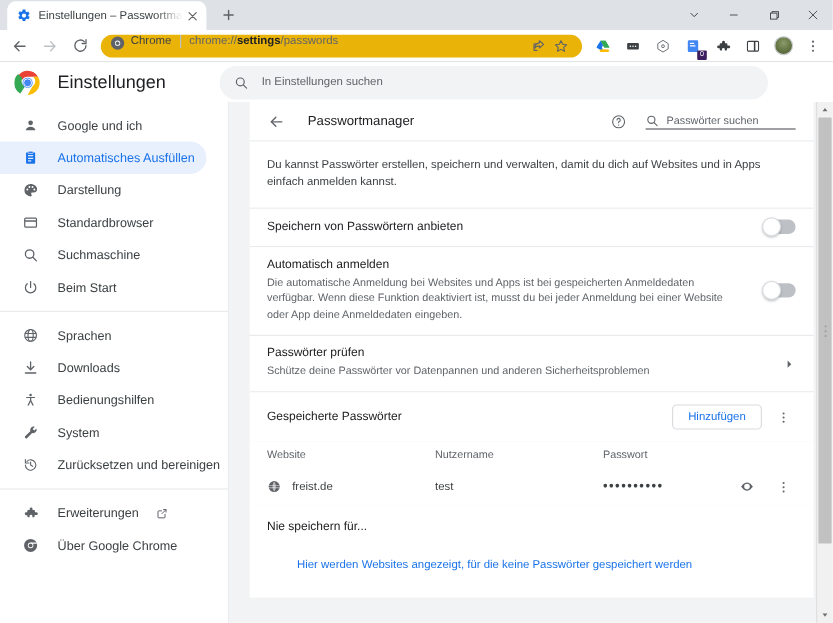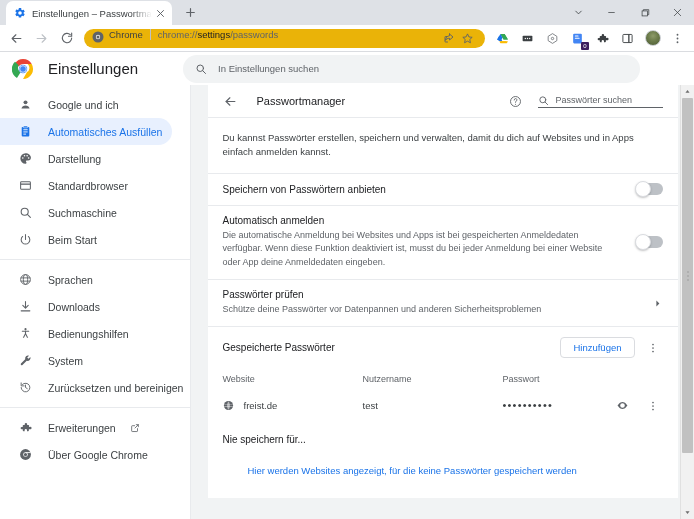--- a/index.html
+++ b/index.html
@@ -69,21 +69,21 @@
     flex: 1; height: 19px; background: #eab308; border-radius: 10px;
     display: flex; align-items: flex-start; padding: 0 8px;
     margin: 0 5px; min-width: 0;
   }
   .omni-chrome-icon { width: 12px; height: 12px; flex:0 0 12px; margin-right: 5px; }
   .omni-label { font-size: 9.5px; color: #3c4043; white-space: nowrap; }
   .omni-sep {
     width: 1px; height: 11px; background: #bdc1c6; margin: 0 7px; flex: 0 0 1px;
   }
   .omni-url { font-size: 9.5px; color: #5f6368; white-space: nowrap; }
-  .omni-url b { color: #202124; font-weight: 400; }
+  .omni-url b { color: #202124; font-weight: 700; }
   .omni-right { margin-left: auto; display: flex; align-items: center; }
   .omni-right .tb-btn { width: 19px; flex: 0 0 19px; height: 19px; }
   .avatar {
     width: 16px; height: 16px; border-radius: 50%;
     background: radial-gradient(circle at 50% 35%, #8d9b6a 0%, #6b7b4a 45%, #4b5a33 100%);
     flex: 0 0 16px; border: 0.5px solid #c9cdd1;
   }
   .ext-badge { position: relative; }
   .ext-badge .cnt {
     position: absolute; right: 1px; bottom: 1px;

